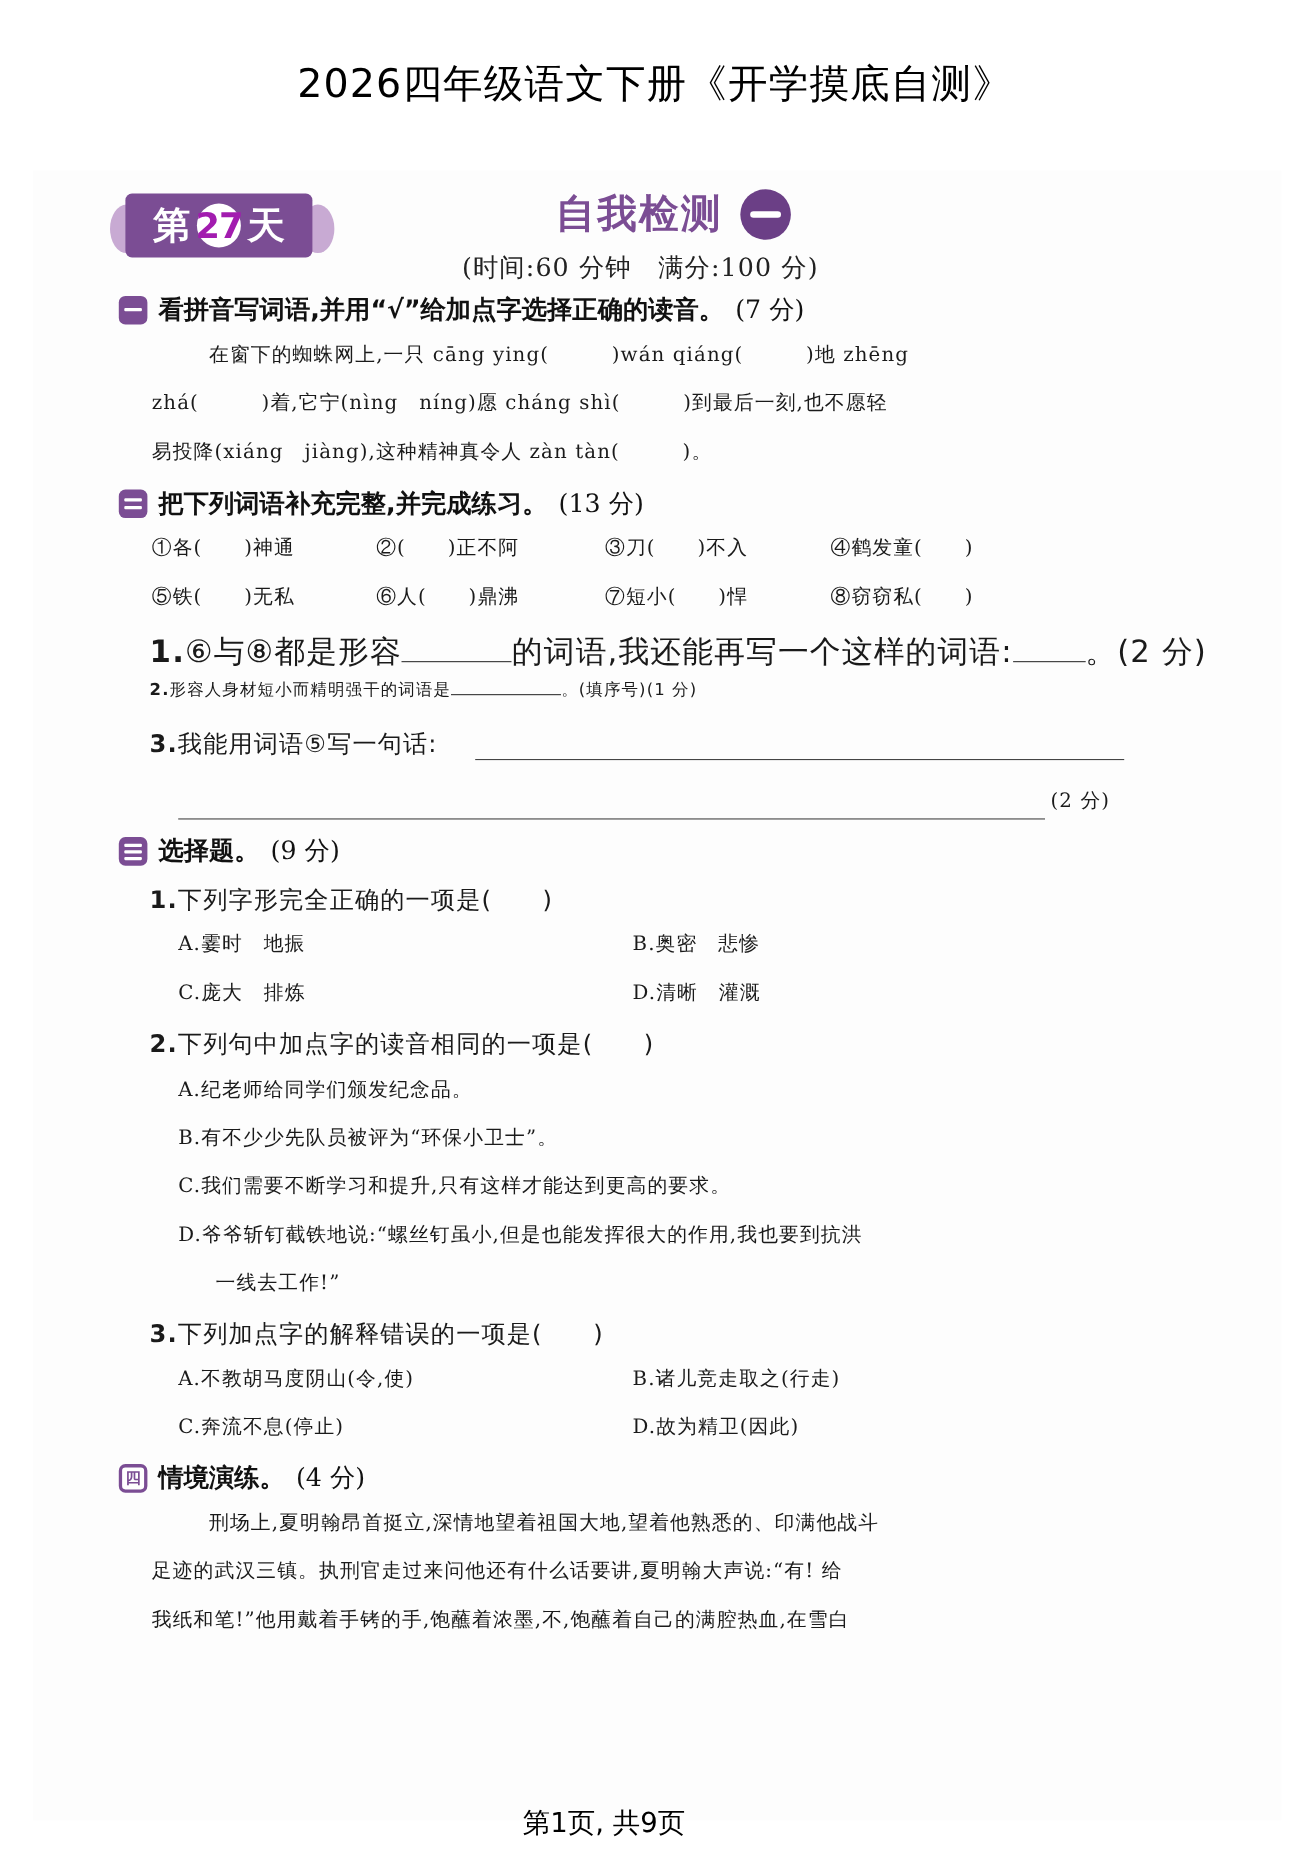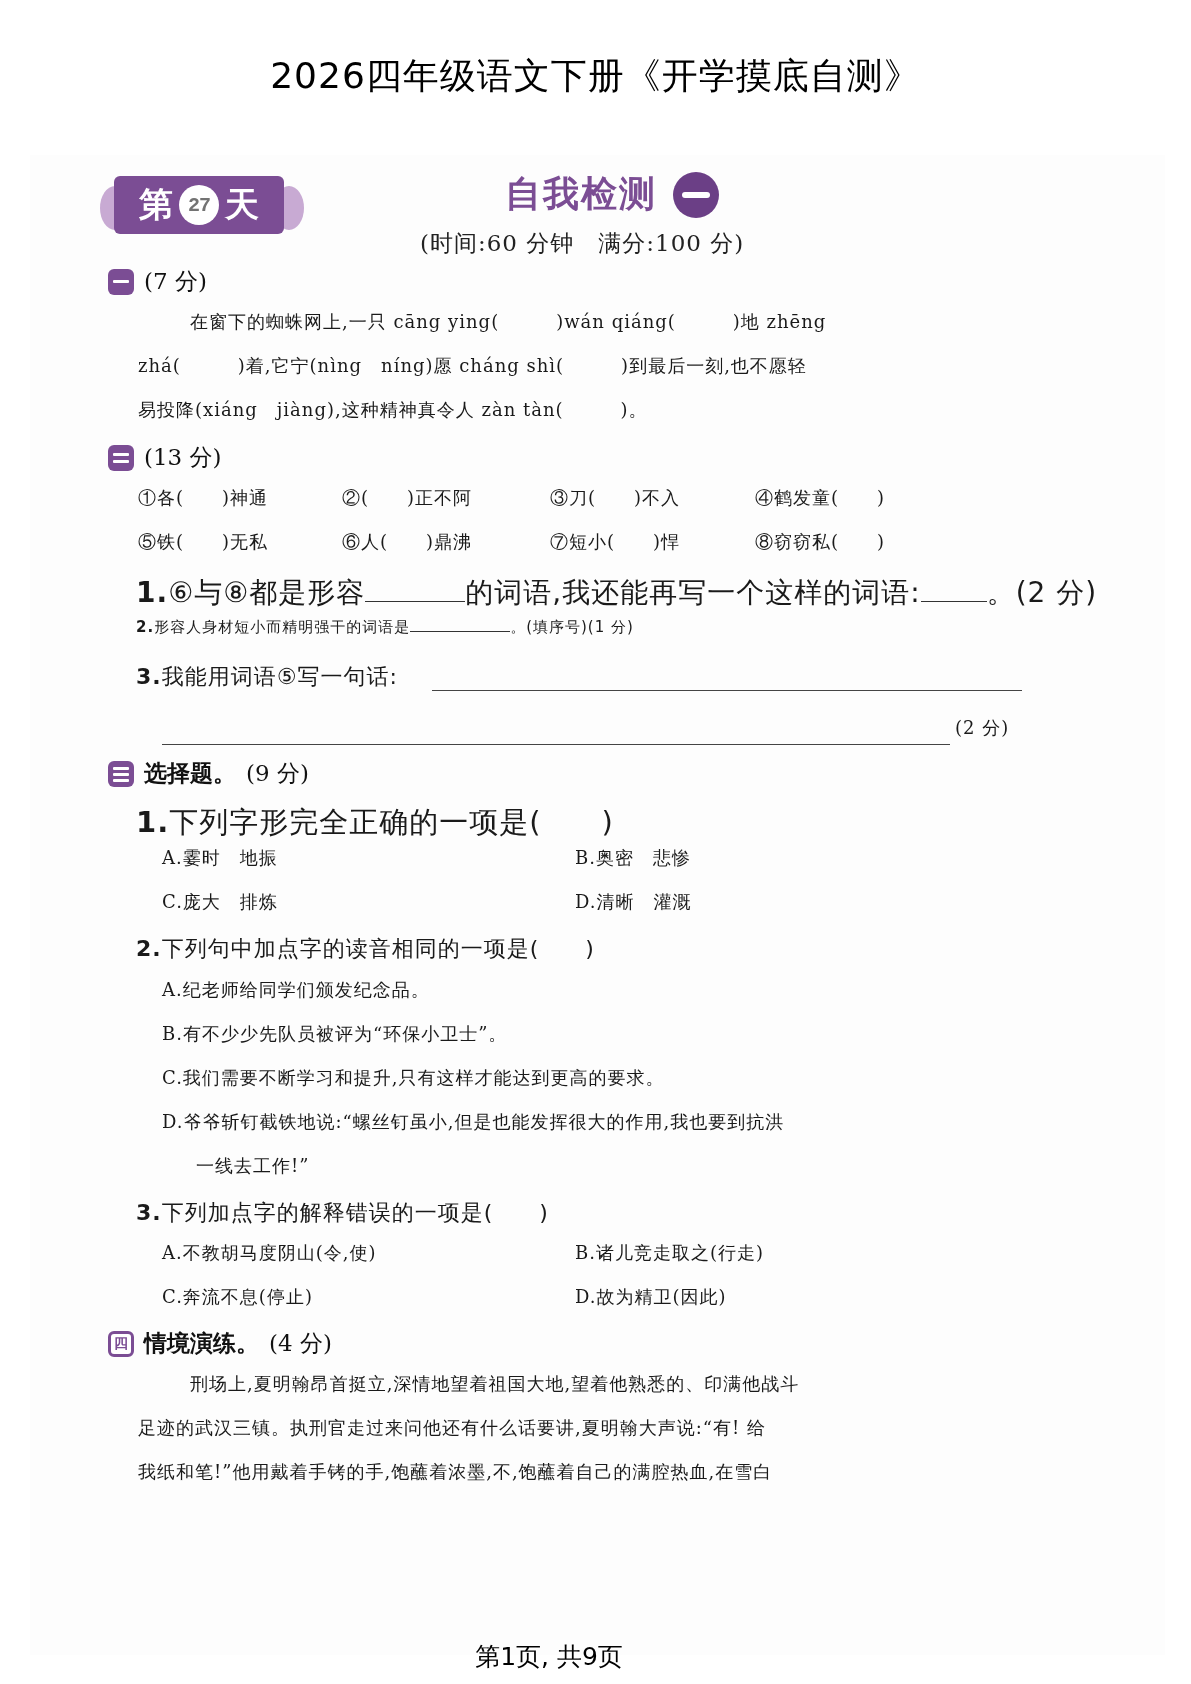--- a/index.html
+++ b/index.html
@@ -22,22 +22,22 @@
     position:absolute; top:10px; width:30px; height:44px; border-radius:50%; background:#c8aad3;
   }
   .day-badge .wing.l { left:-8px; }
   .day-badge .wing.r { right:-10px; }
   .day-badge .body {
     position:absolute; left:6px; top:0; width:170px; height:58px; background:#7b4d94;
     border-radius:6px; display:flex; align-items:center; justify-content:center; gap:6px;
     color:#fff; font-family:"DejaVu Sans",sans-serif; font-weight:bold; font-size:34px;
   }
   .day-badge .num {
-    width:40px; height:40px; border-radius:50%; background:#fff; color:#737373;
-    display:flex; align-items:center; justify-content:center; font-size:20px; letter-spacing:-1px;font-family:Liberation Mono, monospace;
+    width:40px; height:40px; border-radius:50%; background:#fff; color:#a21caf;
+    display:flex; align-items:center; justify-content:center; font-size:32px; letter-spacing:-1px;
   }
   .test-title {
     position:absolute; left:505px; top:170px; display:flex; align-items:center; gap:16px;
     font-family:Liberation Mono, monospace; font-weight:bold; font-size:36px; color:#7b4d94;
     letter-spacing:2px;
   }
   .test-title .circle {
     width:46px; height:46px; border-radius:50%; background:#6b3f86; position:relative;
   }
   .test-title .circle::after {
@@ -89,31 +89,33 @@
 <div class="test-title">
   <span>自我检测</span>
   <span class="circle"></span>
 </div>
 <div class="time-note">(时间:60 分钟　满分:100 分)</div>
 
 <div class="sec-head" style="top:266px">
   <span class="sec-icon">
       <i style="top:11px"></i>
     </span>
+  <span>看拼音写词语,并用“√”给加点字选择正确的读音。</span>
   <span class="pts">(7 分)</span>
 </div>
 <div class="line" style="left:190px; top:310px">在窗下的蜘蛛网上,一只 cāng ying(　　　)wán qiáng(　　　)地 zhēng</div>
 <div class="line" style="left:138px; top:354px">zhá(　　　)着,它宁(nìng　níng)愿 cháng shì(　　　)到最后一刻,也不愿轻</div>
 <div class="line" style="left:138px; top:398px">易投降(xiáng　jiàng),这种精神真令人 zàn tàn(　　　)。</div>
 
 <div class="sec-head" style="top:442px">
   <span class="sec-icon">
       <i style="top:8px"></i>
       <i style="top:15px"></i>
     </span>
+  <span>把下列词语补充完整,并完成练习。</span>
   <span class="pts">(13 分)</span>
 </div>
 <div class="line" style="left:138px; top:486px">①各(　　)神通</div>
 <div class="line" style="left:342px; top:486px">②(　　)正不阿</div>
 <div class="line" style="left:550px; top:486px">③刀(　　)不入</div>
 <div class="line" style="left:755px; top:486px">④鹤发童(　　)</div>
 <div class="line" style="left:138px; top:530px">⑤铁(　　)无私</div>
 <div class="line" style="left:342px; top:530px">⑥人(　　)鼎沸</div>
 <div class="line" style="left:550px; top:530px">⑦短小(　　)悍</div>
 <div class="line" style="left:755px; top:530px">⑧窃窃私(　　)</div>
@@ -134,21 +136,21 @@
 <div class="sec-head" style="top:758px">
   <span class="sec-icon">
       <i style="top:6px"></i>
       <i style="top:12px"></i>
       <i style="top:18px"></i>
     </span>
   <span>选择题。</span>
   <span class="pts">(9 分)</span>
 </div>
 
-<div class="line sans" style="left:136px; top:803px; font-size:29px">
+<div class="line sans" style="left:136px; top:803px; font-size:22px">
   <span class="qnum">1.</span><span>下列字形完全正确的一项是(　　)</span>
 </div>
 <div class="line" style="left:162px; top:846px">A.霎时　地振</div>
 <div class="line" style="left:575px; top:846px">B.奥密　悲惨</div>
 <div class="line" style="left:162px; top:890px">C.庞大　排炼</div>
 <div class="line" style="left:575px; top:890px">D.清晰　灌溉</div>
 
 <div class="line sans" style="left:136px; top:934px; font-size:22px">
   <span class="qnum">2.</span><span>下列句中加点字的读音相同的一项是(　　)</span>
 </div>

